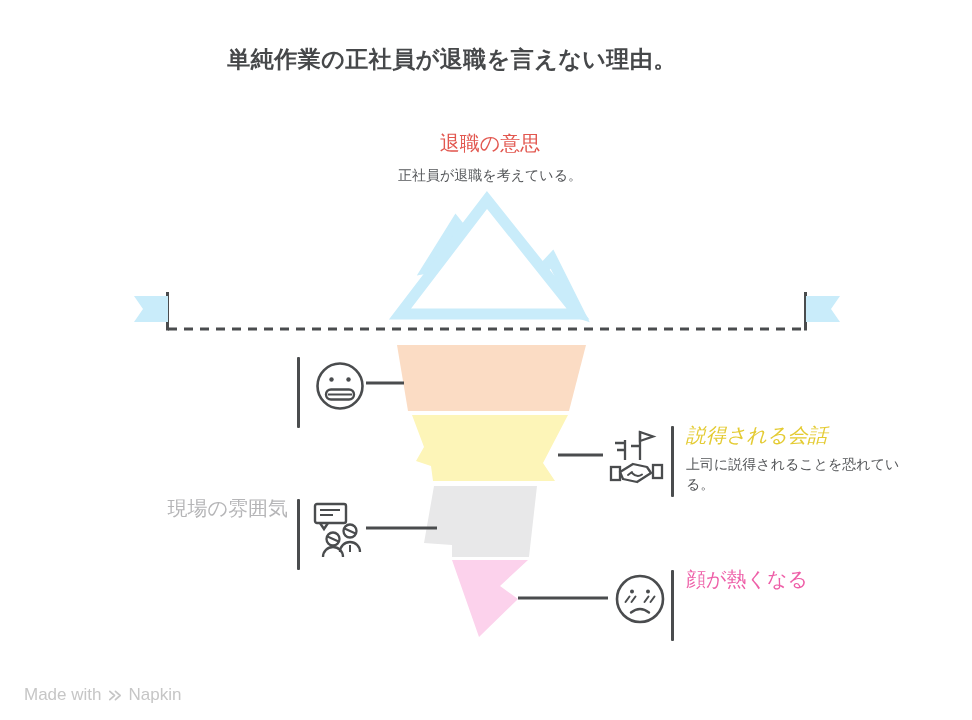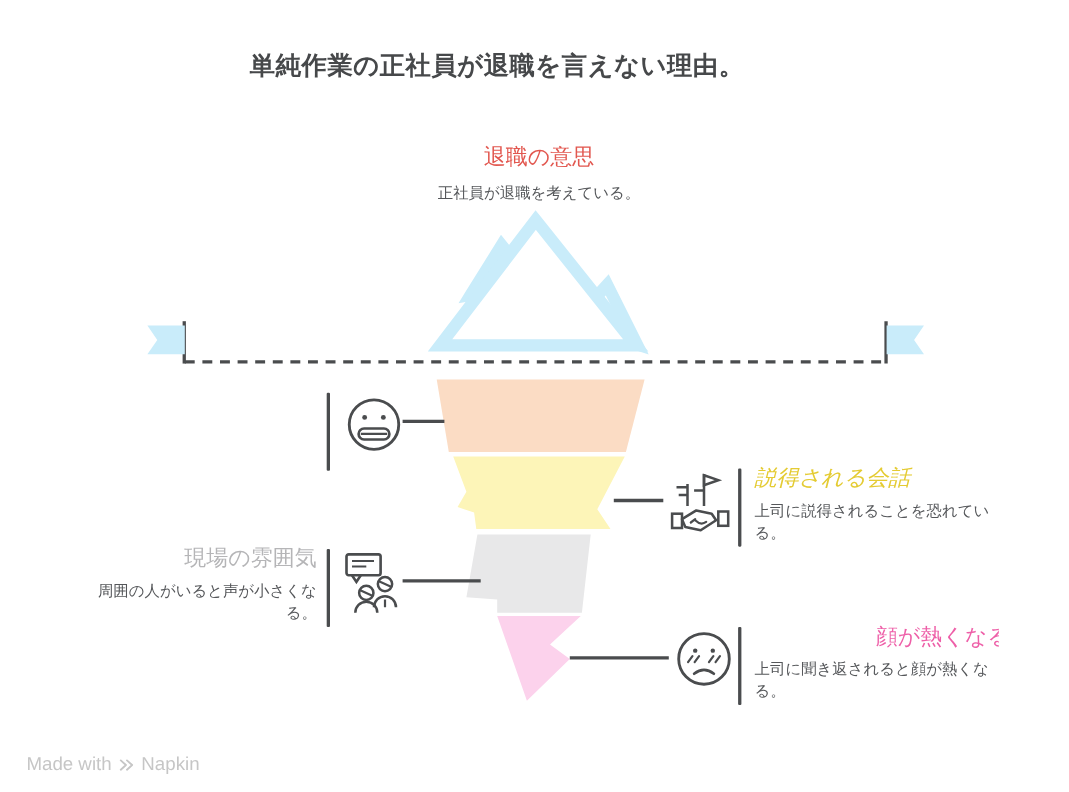--- a/index.html
+++ b/index.html
@@ -18,21 +18,21 @@
   .top-label .h-section{color:var(--top-heading,#e2574f);}
   .desc{font-size:14px;line-height:1.44;color:var(--body-text,#55575a);margin-top:7px;line-break:strict;}
   .top-label .desc{margin-top:10px;}
 
   .label{width:224px;}
   .label.right-col{width:232px;text-align:left;}
   .label.left-col{text-align:right;}
   .lv1{left:64px;top:355px;}   .lv1 .h-section{color:var(--level1-heading,#ee9a3f);}
   .lv2{left:686px;top:424px;}  .lv2 .h-section{color:var(--level2-heading,#e4cb32);font-style:italic;}
   .lv3{left:64px;top:497px;}   .lv3 .h-section{color:var(--level3-heading,#b5b5b7);}
-  .lv4{left:686px;top:568px;}  .lv4 .h-section{color:var(--level4-heading,#ee5fa8);text-align:right;}
+  .lv4{left:686px;top:568px;}  .lv4 .h-section{color:var(--level4-heading,#ee5fa8);}
 
   .vdiv{width:3px;background:var(--line-dark,#4a4c4e);border-radius:1px;}
   svg{display:block;}
   .mtn{fill:#fff;stroke:var(--iceberg-blue,#c9ecfa);stroke-width:11;stroke-linejoin:miter;stroke-miterlimit:8;}
   .flag{fill:var(--iceberg-blue,#c9ecfa);}
   .ink{stroke:var(--line-dark,#4a4c4e);fill:none;}
   .ink-fill{fill:var(--line-dark,#4a4c4e);}
   .f1{fill:var(--level1-fill,#fbdcc4);} .f2{fill:var(--level2-fill,#fdf5b8);}
   .f3{fill:var(--level3-fill,#e8e8e9);} .f4{fill:var(--level4-fill,#fcd2ec);}
 
@@ -121,27 +121,25 @@
 
   <div class="abs vdiv" style="left:671px;top:426px;height:71px"></div>
   <div class="abs label right-col lv2">
     <div class="h-section">説得される会話</div>
     <div class="desc">上司に説得されることを恐れている。</div>
   </div>
 
   <div class="abs vdiv" style="left:297px;top:499px;height:71px"></div>
   <div class="abs label left-col lv3">
     <div class="h-section">現場の雰囲気</div>
-    <div class="desc">周囲の人がいると声が小さくなる。</div>
   </div>
 
   <div class="abs vdiv" style="left:671px;top:570px;height:71px"></div>
   <div class="abs label right-col lv4">
     <div class="h-section">顔が熱くなる</div>
-    <div class="desc">上司に聞き返されると顔が熱くなる。</div>
   </div>
 
   <div class="abs footer">
     <span>Made with</span>
     <svg width="15" height="15" viewBox="0 0 16 16">
       <path d="M3,3.5 L8,8 L3,12.5 M9,3.5 L14,8 L9,12.5" fill="none" stroke="#c6c6c6" stroke-width="1.8" stroke-linecap="round" stroke-linejoin="round"></path>
     </svg>
     <span>Napkin</span>
   </div>
 

